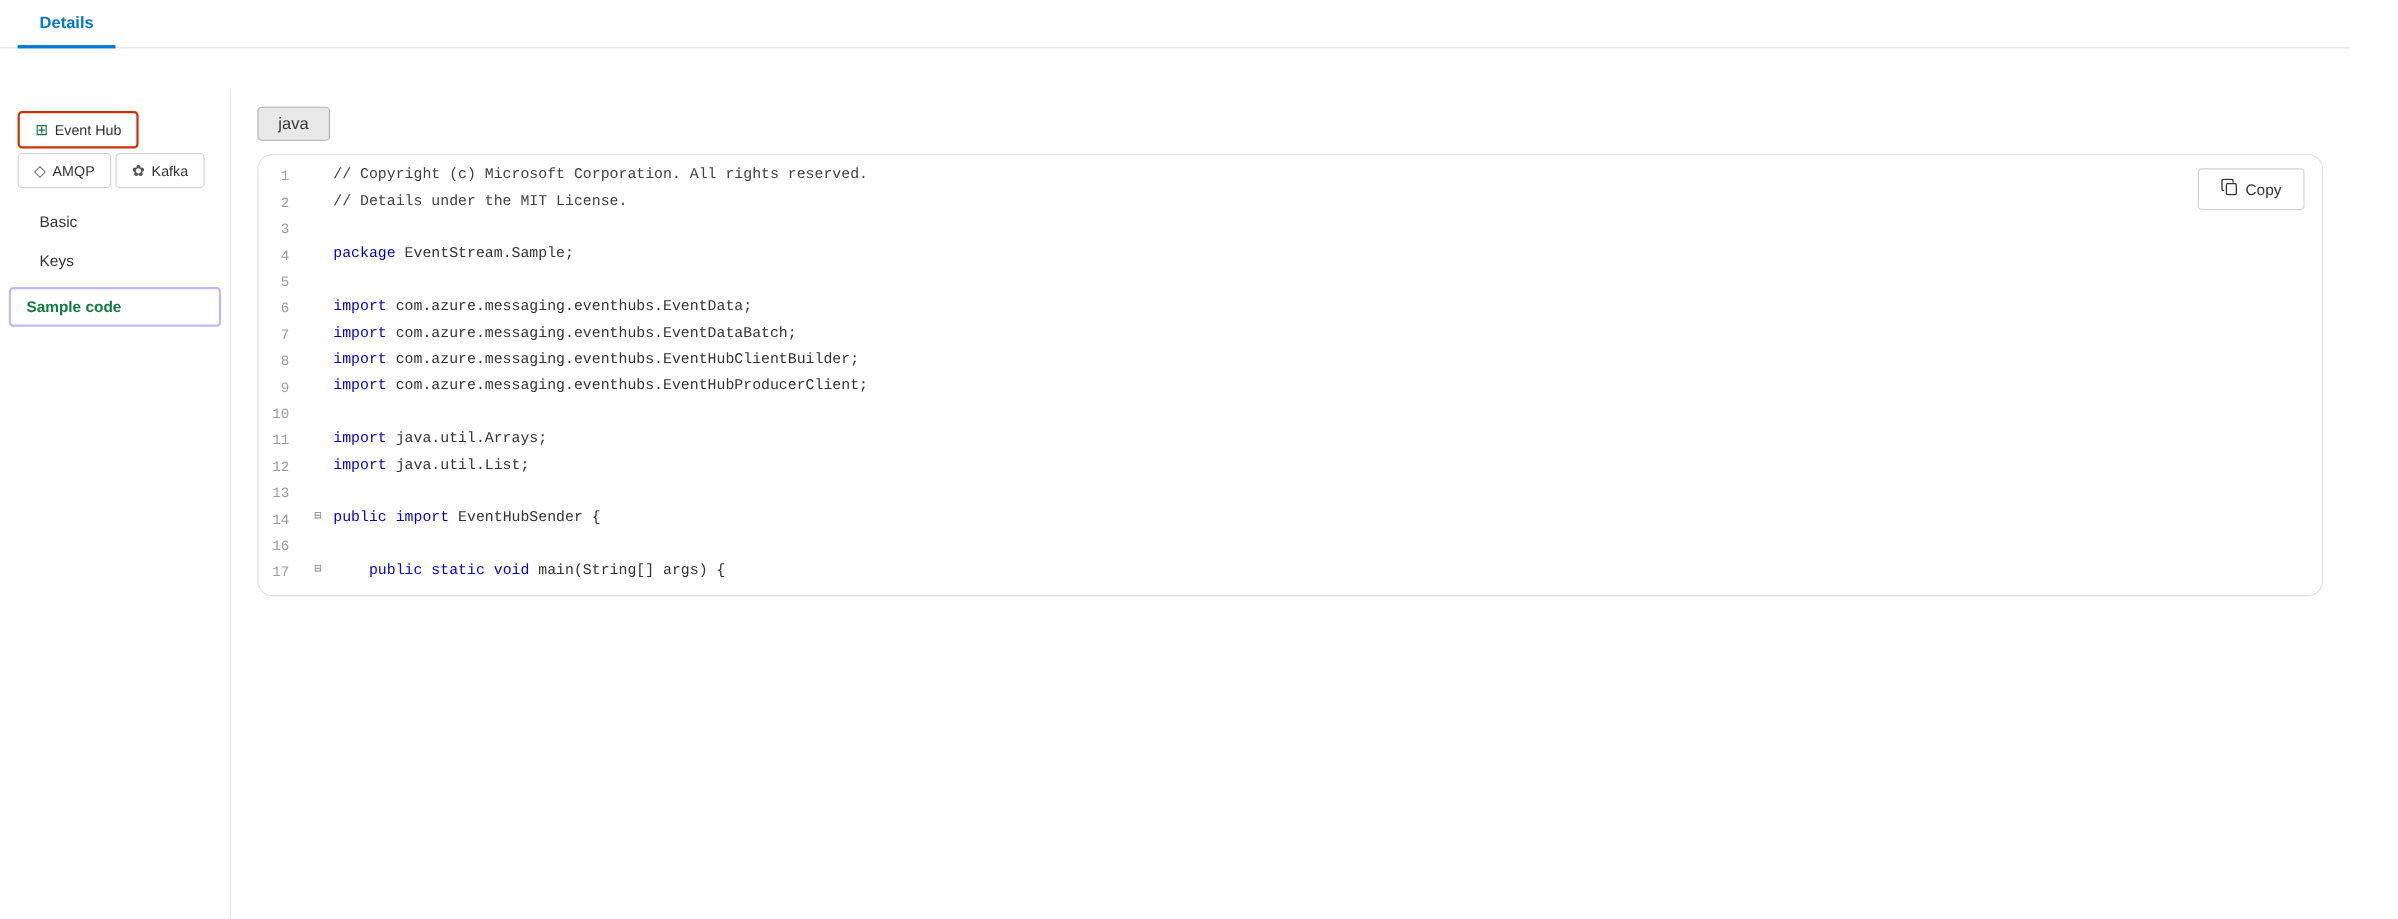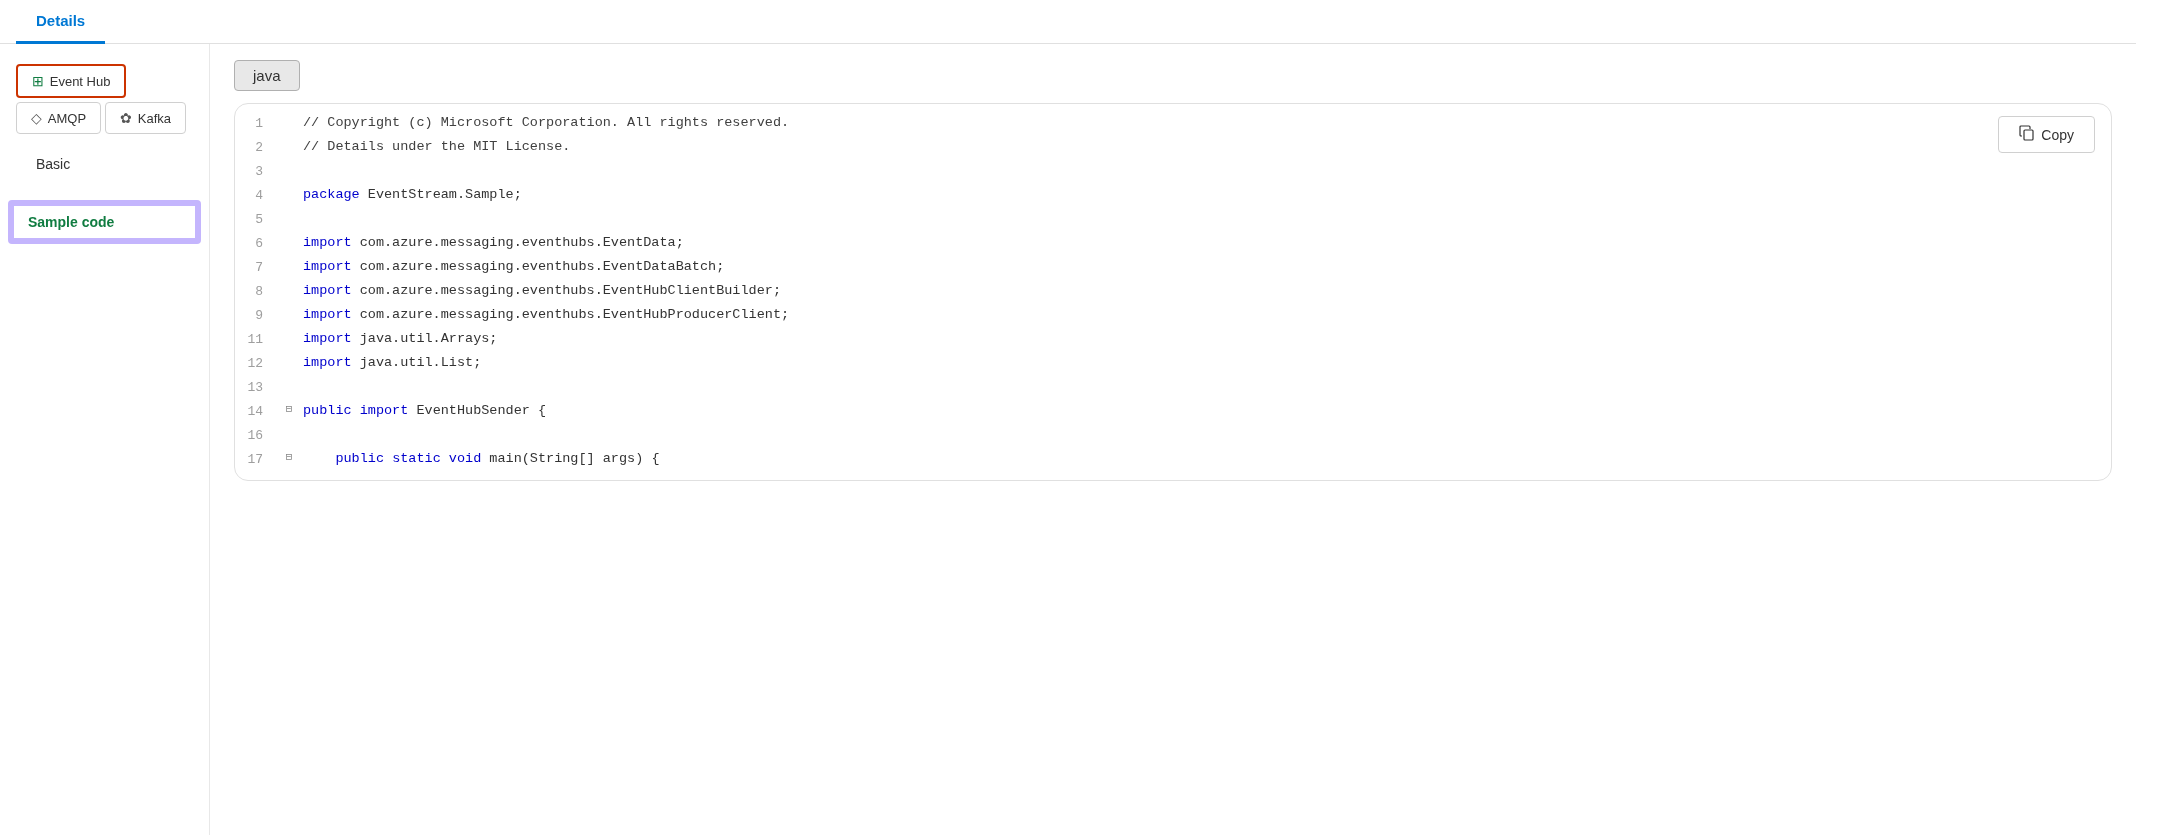--- a/index.html
+++ b/index.html
@@ -9,20 +9,21 @@
       color: #333;
       font-size: 14px;
     }
 
     .page-container {
       width: 2136px;
       min-height: 835px;
       display: flex;
       flex-direction: column;
       background: #ffffff;
+      gap: 37px;
     }
 
     
     .top-tabs {
       display: flex;
       border-bottom: 1px solid #e0e0e0;
       padding: 0 16px;
       background: #fff;
     }
     .top-tab {
@@ -237,22 +238,25 @@
         <div class="protocol-tab">
           <span class="tab-icon" style="color:#555;">✿</span>
           <span>Kafka</span>
         </div>
       </div>
 
       <div class="nav-items">
         <div class="nav-item">
           <span>Basic</span>
         </div>
-
-        <div class="nav-item active" style="border: 6px solid #c4b5fd; border-radius: 4px; margin: 18px 8px; padding: 8px 14px;">
+        <div class="nav-item">
+          <span>Keys</span>
+        </div>
+
+        <div class="nav-item active" style="border: 2px solid #c4b5fd; border-radius: 4px; margin: 6px 8px; padding: 8px 14px;">
           <span>Sample code</span>
         </div>
       </div>
     </div>
 
     <div class="content-area">
 
       <div class="lang-tab-bar">
         <div class="lang-tab active">
           <span>java</span>
@@ -320,20 +324,25 @@
             <span class="line-fold"></span>
             <span class="line-content"><span class="c-blue">import</span> com.azure.messaging.eventhubs.EventHubClientBuilder;</span>
           </div>
 
           <div class="code-line">
             <span class="line-num">9</span>
             <span class="line-fold"></span>
             <span class="line-content"><span class="c-blue">import</span> com.azure.messaging.eventhubs.EventHubProducerClient;</span>
           </div>
 
+          <div class="code-line">
+            <span class="line-num">10</span>
+            <span class="line-fold"></span>
+            <span class="line-content"></span>
+          </div>
 
           <div class="code-line">
             <span class="line-num">11</span>
             <span class="line-fold"></span>
             <span class="line-content"><span class="c-blue">import</span> java.util.Arrays;</span>
           </div>
 
           <div class="code-line">
             <span class="line-num">12</span>
             <span class="line-fold"></span>

